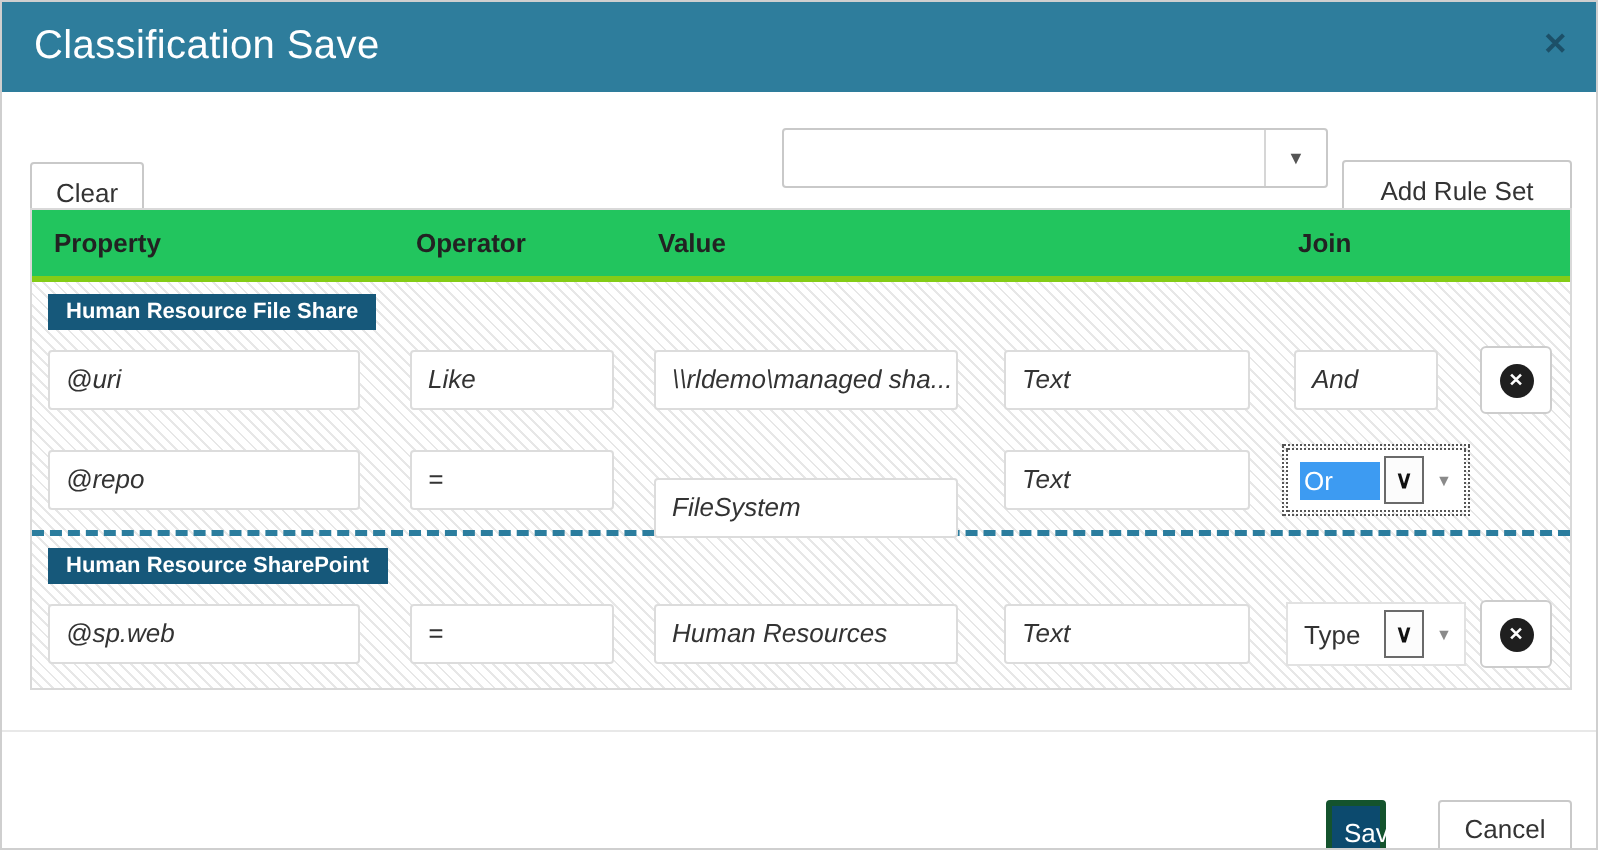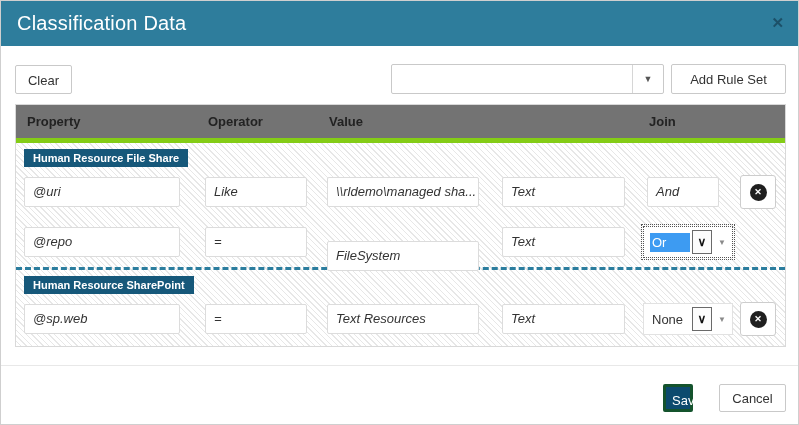--- a/index.html
+++ b/index.html
@@ -4,30 +4,30 @@
 <style>
   html,body{margin:0;padding:0;background:#ffffff;font-family:"Liberation Sans",sans-serif;}
   .dialog{position:relative;width:797px;height:423px;border:1px solid #cfcfcf;background:#ffffff;overflow:hidden;}
 
   
   .titlebar{position:absolute;left:0;top:0;width:100%;height:45px;background:#2e7d9c;}
   .titlebar .title{position:absolute;left:16px;top:0;line-height:45px;color:#ffffff;font-size:20px;font-weight:400;letter-spacing:.2px;}
   .close-x{position:absolute;right:14px;top:13px;color:#1c5068;font-size:15px;font-weight:bold;cursor:pointer;line-height:18px;}
 
   
-  .btn{box-sizing:border-box;background:#ffffff;border:1px solid #c9c9c9;border-radius:2px;color:#333;font-size:13px;font-family:"Liberation Sans",sans-serif;text-align:center;cursor:pointer;}
+  .btn{box-sizing:border-box;background:#ffffff;border:1px solid #c9c9c9;border-radius:2px;color:#333;font-size:13px;font-family:"Liberation Sans",sans-serif;text-align:center;cursor:pointer;margin-top:16px;}
   .clear-btn{position:absolute;left:14px;top:64px;width:57px;height:29px;line-height:27px;}
   .combo{position:absolute;left:390px;top:63px;width:273px;height:30px;box-sizing:border-box;border:1px solid #c9c9c9;border-radius:2px;background:#fff;}
   .combo .combo-input{position:absolute;left:0;top:0;width:241px;height:28px;border:0;outline:0;padding:0 8px;font-size:13px;font-family:"Liberation Sans",sans-serif;background:transparent;}
   .combo .combo-arrow{position:absolute;right:0;top:0;width:30px;height:28px;border-left:1px solid #d6d6d6;text-align:center;line-height:28px;font-size:9px;color:#555;cursor:pointer;}
   .add-btn{position:absolute;left:670px;top:63px;width:115px;height:30px;line-height:28px;}
 
   
   .grid{position:absolute;left:14px;top:103px;width:771px;box-sizing:border-box;border:1px solid #d9d9d9;background:#fff;}
-  .grid-header{position:relative;height:33px;background:#737373;border-bottom:5px solid #84cc16;}
+  .grid-header{position:relative;height:33px;background:#22c55e;border-bottom:3px solid #84cc16;}
   .grid-header .col{position:absolute;top:0;line-height:33px;font-size:13px;font-weight:bold;color:#222;}
   .grid-body{background:#fdfdfd;background-image:repeating-linear-gradient(45deg,#ffffff 0,#ffffff 3px,#e7e7e7 3px,#e7e7e7 4px);padding-bottom:2px;}
 
   .group{padding-top:5px;}
   .group.separated{border-top:3px dashed #2b7d9e;margin-top:0;}
   .chip{display:inline-block;margin-left:8px;padding:3px 9px;background:#16587a;color:#fff;font-size:11px;font-weight:bold;}
 
   .rrow{position:relative;height:50px;}
   .cellbox{position:absolute;top:10px;height:30px;box-sizing:border-box;background:#ffffff;border:1px solid #dcdcdc;border-radius:2px;font-size:13px;color:#333;line-height:28px;padding:0 8px;white-space:nowrap;overflow:hidden;cursor:text;font-style:italic;}
 
@@ -45,21 +45,21 @@
   .footer-sep{position:absolute;left:0;top:364px;width:100%;border-top:1px solid #e8e8e8;}
   .save-btn{position:absolute;left:662px;top:383px;width:30px;height:28px;background:#0c4a6e;border:3px solid #14532d;color:#fff;line-height:26px;}
   .cancel-btn{position:absolute;left:718px;top:383px;width:67px;height:28px;line-height:26px;}
 </style>
 <style>.delicon{display:inline-block;width:17px;height:17px;border-radius:50%;background:#1f1f1f;color:#fff;font-size:9px;line-height:17px;text-align:center;font-weight:bold;}</style></head>
 <body>
 
 <div class="dialog">
 
   <div class="titlebar">
-    <span class="title">Classification Data</span>
+    <span class="title">Classification Save</span>
     <span class="close-x">✕</span>
   </div>
 
   <button class="btn clear-btn">Clear</button>
 
   <div class="combo">
     <input class="combo-input" value="" style="">
     <span class="combo-arrow">▼</span>
   </div>
 
@@ -87,24 +87,24 @@
             <div class="cellbox" style="left: 486px; width: 123px;">Text</div>
             <div class="join-wrap focused">
               <span class="join-text selected">Or</span>
               <span class="chevbox">∨</span>
               <span class="caret">▼</span>
             </div>
           </div></div>
         <div class="group separated"><div class="chip">Human Resource SharePoint</div><div class="rrow">
             <div class="cellbox" style="left: 8px; width: 156px;">@sp.web</div>
             <div class="cellbox" style="left: 189px; width: 102px;">=</div>
-            <div class="cellbox" style="left: 311px; width: 152px;">Text Resources</div>
+            <div class="cellbox" style="left: 311px; width: 152px;">Human Resources</div>
             <div class="cellbox" style="left: 486px; width: 123px;">Text</div>
             <div class="join-wrap">
-              <span class="join-text">None</span>
+              <span class="join-text">Type</span>
               <span class="chevbox">∨</span>
               <span class="caret">▼</span>
             </div>
             <button class="delbtn"><span class="delicon" style="">✕</span></button>
           </div></div>
       </div>
   </div>
 
   <div class="footer-sep"></div>
   <button class="btn save-btn">Save</button>

